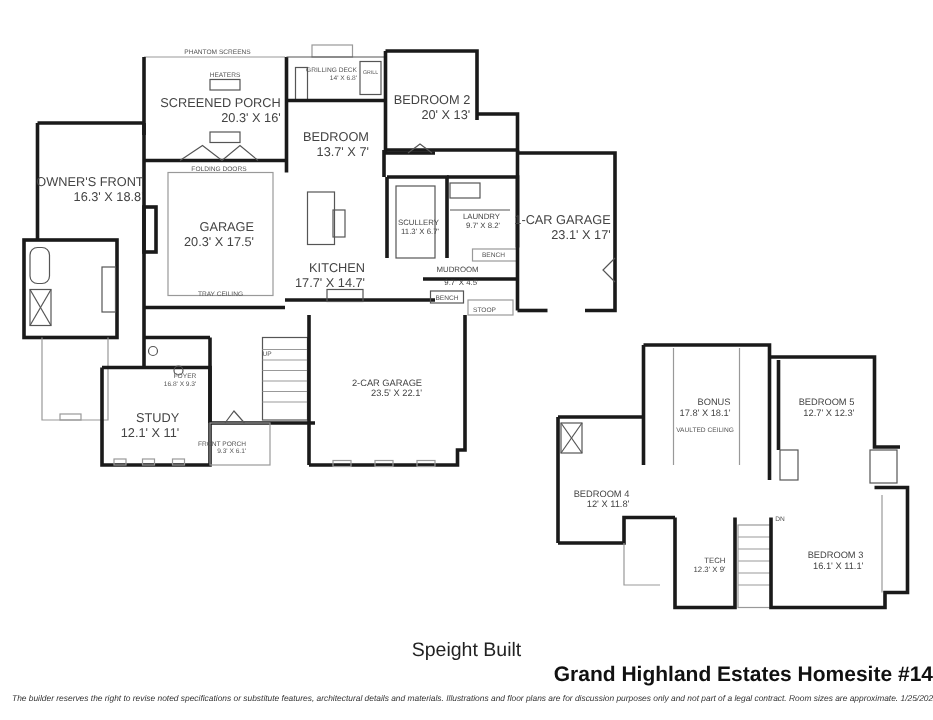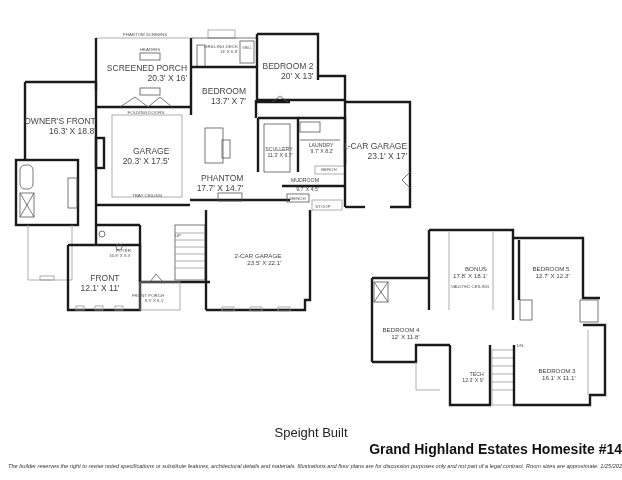--- a/index.html
+++ b/index.html
@@ -198,40 +198,40 @@
   <div>9.7' X 8.2'</div>
 </div>
 <div class="lbl xs" style="left:329px;top:167px;">BENCH</div>
 
 <div class="lbl big" style="left:375px;top:142px;">
   <div>1-CAR GARAGE</div>
   <div>23.1' X 17'</div>
 </div>
 
 <div class="lbl big" style="left:220px;top:174px;">
-  <div>PHANTOM</div>
+  <div>KITCHEN</div>
   <div>17.7' X 14.7'</div>
 </div>
 
 <div class="lbl sm" style="left:305px;top:178px;">
   <div>MUDROOM</div>
   <div style="margin-top:3px;">9.7' X 4.5'</div>
 </div>
 <div class="lbl xs" style="left:298px;top:196px;">BENCH</div>
 <div class="lbl xs" style="left:323px;top:204px;">STOOP</div>
 
 <div class="lbl xs" style="left:178px;top:233px;">UP</div>
 
 <div class="lbl xs" style="left:120px;top:248px;">
   <div>FOYER</div>
   <div>16.8' X 9.3'</div>
 </div>
 
 <div class="lbl big" style="left:100px;top:274px;">
-  <div>FRONT</div>
+  <div>STUDY</div>
   <div>12.1' X 11'</div>
 </div>
 
 <div class="lbl xs" style="left:148px;top:293px;">
   <div>FRONT PORCH</div>
   <div>9.3' X 6.1'</div>
 </div>
 
 <div class="lbl sm" style="left:258px;top:252px;font-size:6.2px;">
   <div>2-CAR GARAGE</div>

